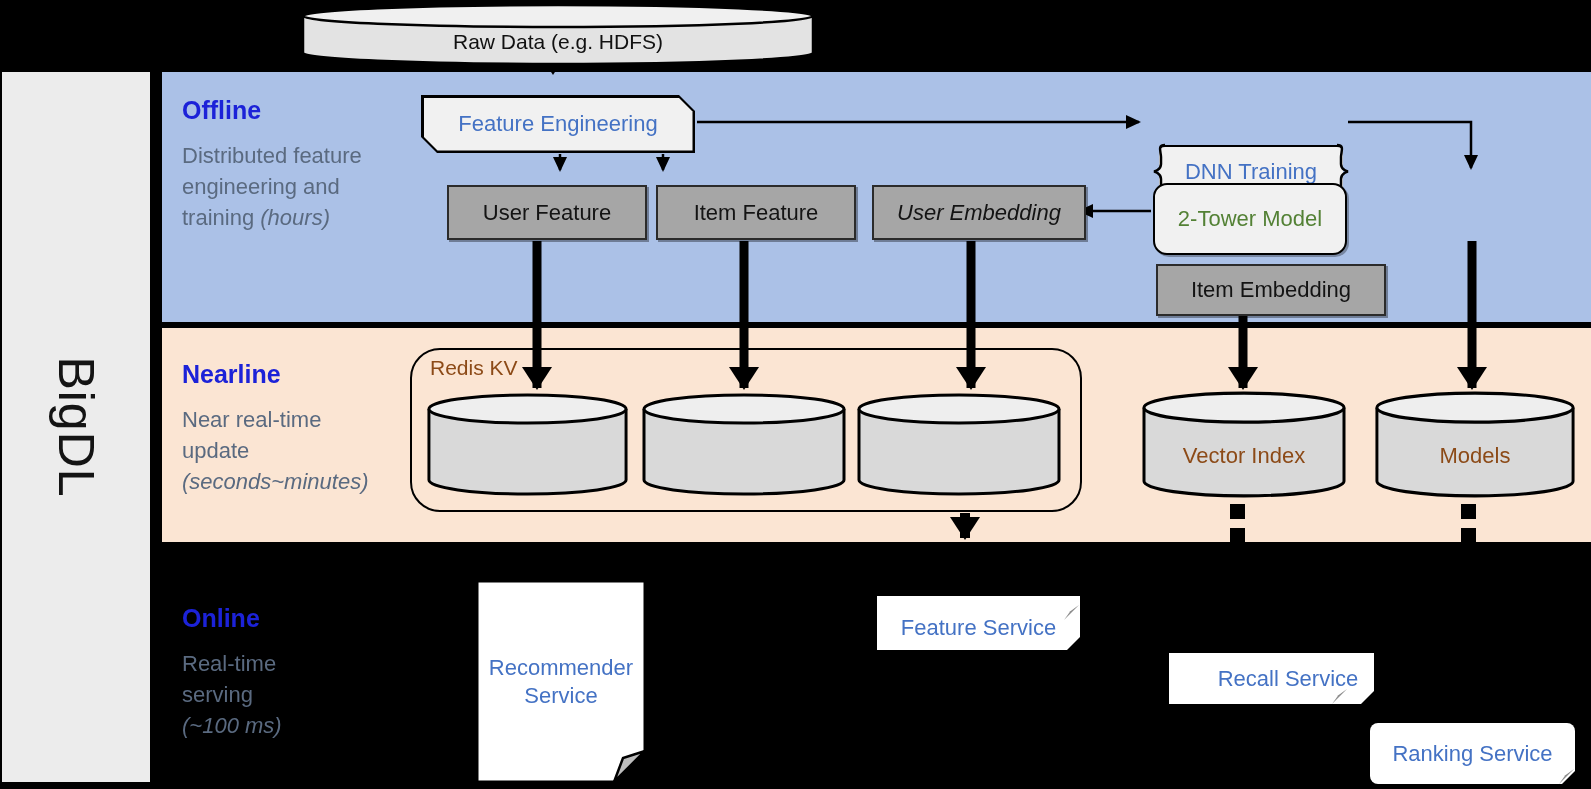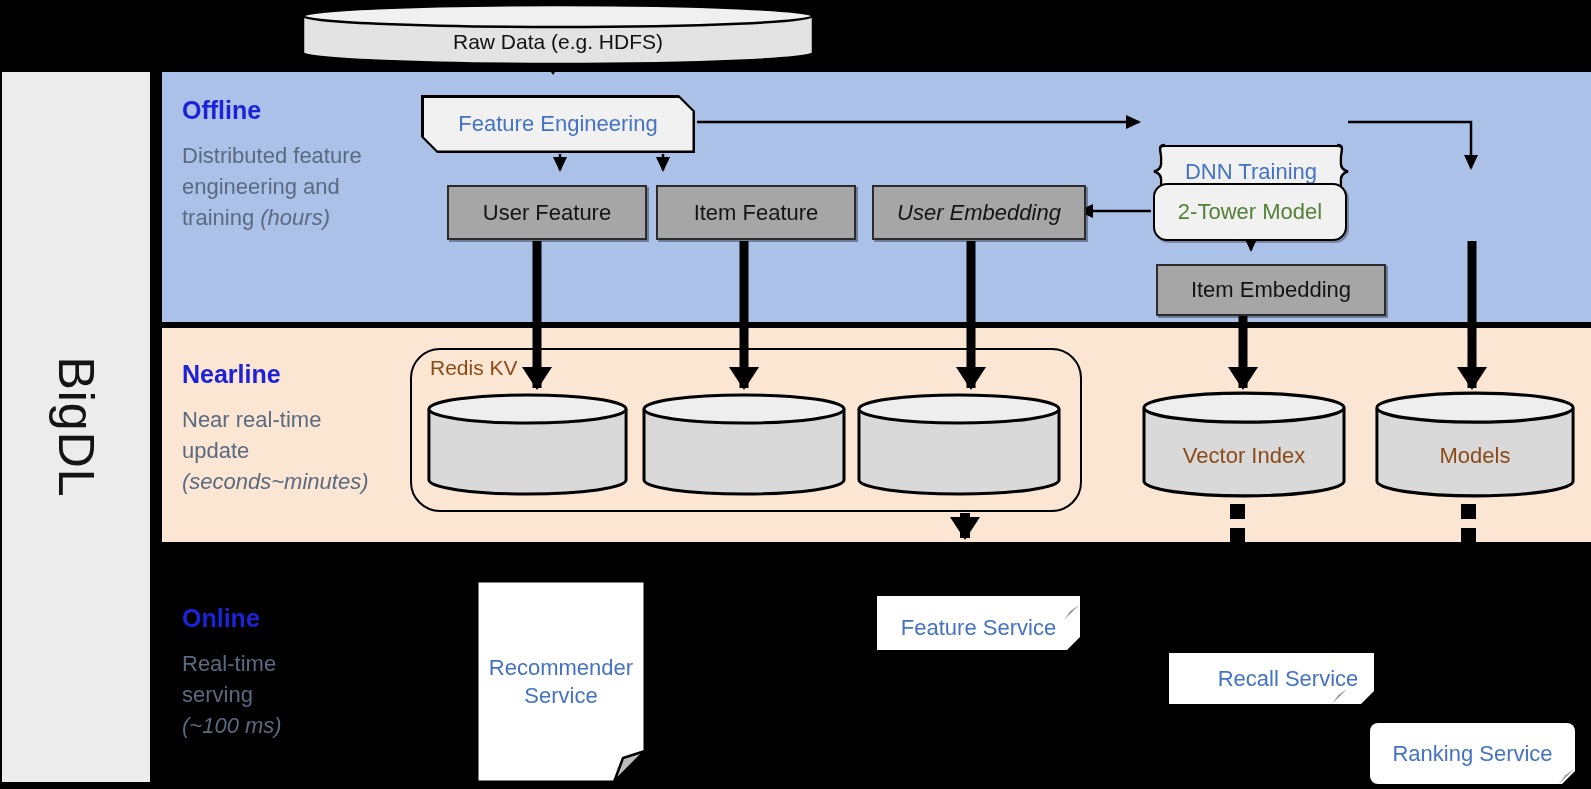--- a/index.html
+++ b/index.html
@@ -50,21 +50,21 @@
   .fe-inner{position:absolute;left:2.5px;top:2.5px;width:269px;height:53px;background:#f1f1f1;
     clip-path:polygon(0 0,255px 0,269px 14px,269px 53px,14px 53px,0 39px);}
 
   
   .dnn{left:1155px;top:109px;width:192px;height:53px;z-index:4;margin-top:36px;}
   .dnn-bg{position:absolute;left:4px;right:4px;top:0;bottom:0;background:#f1f1f1;border-top:2.5px solid #000;border-bottom:2.5px solid #000;border-radius:6px;}
   .dnn svg.brace{position:absolute;top:-2px;height:57px;width:14px;}
   .dnn svg.brace.l{left:-3px;} .dnn svg.brace.r{right:-3px;}
 
   .roundbox{background:#f1f1f1;border:2.5px solid #000;border-radius:14px;box-sizing:border-box;z-index:4;box-shadow:2px 2px 0 rgba(0,0,0,.3);}
-  .b-two-tower{left:1153px;top:183px;width:194px;height:58px;}
+  .b-two-tower{left:1153px;top:183px;width:194px;height:72px;}
   .b-ranking-model{left:1374px;top:183px;width:193px;height:58px;}
 
   
   .redis-box{left:410px;top:348px;width:672px;height:164px;border:2.5px solid #000;border-radius:30px;box-sizing:border-box;z-index:2;}
   .redis-lbl{position:absolute;left:18px;top:6px;font-size:21px;color:#8c4a17;}
   .cyl{z-index:2;}
   .c1{left:425px;top:392px;width:205px;height:106px;}
   .c2{left:640px;top:392px;width:208px;height:106px;}
   .c3{left:855px;top:392px;width:208px;height:106px;}
   .c-vector{left:1140px;top:390px;width:208px;height:110px;}

